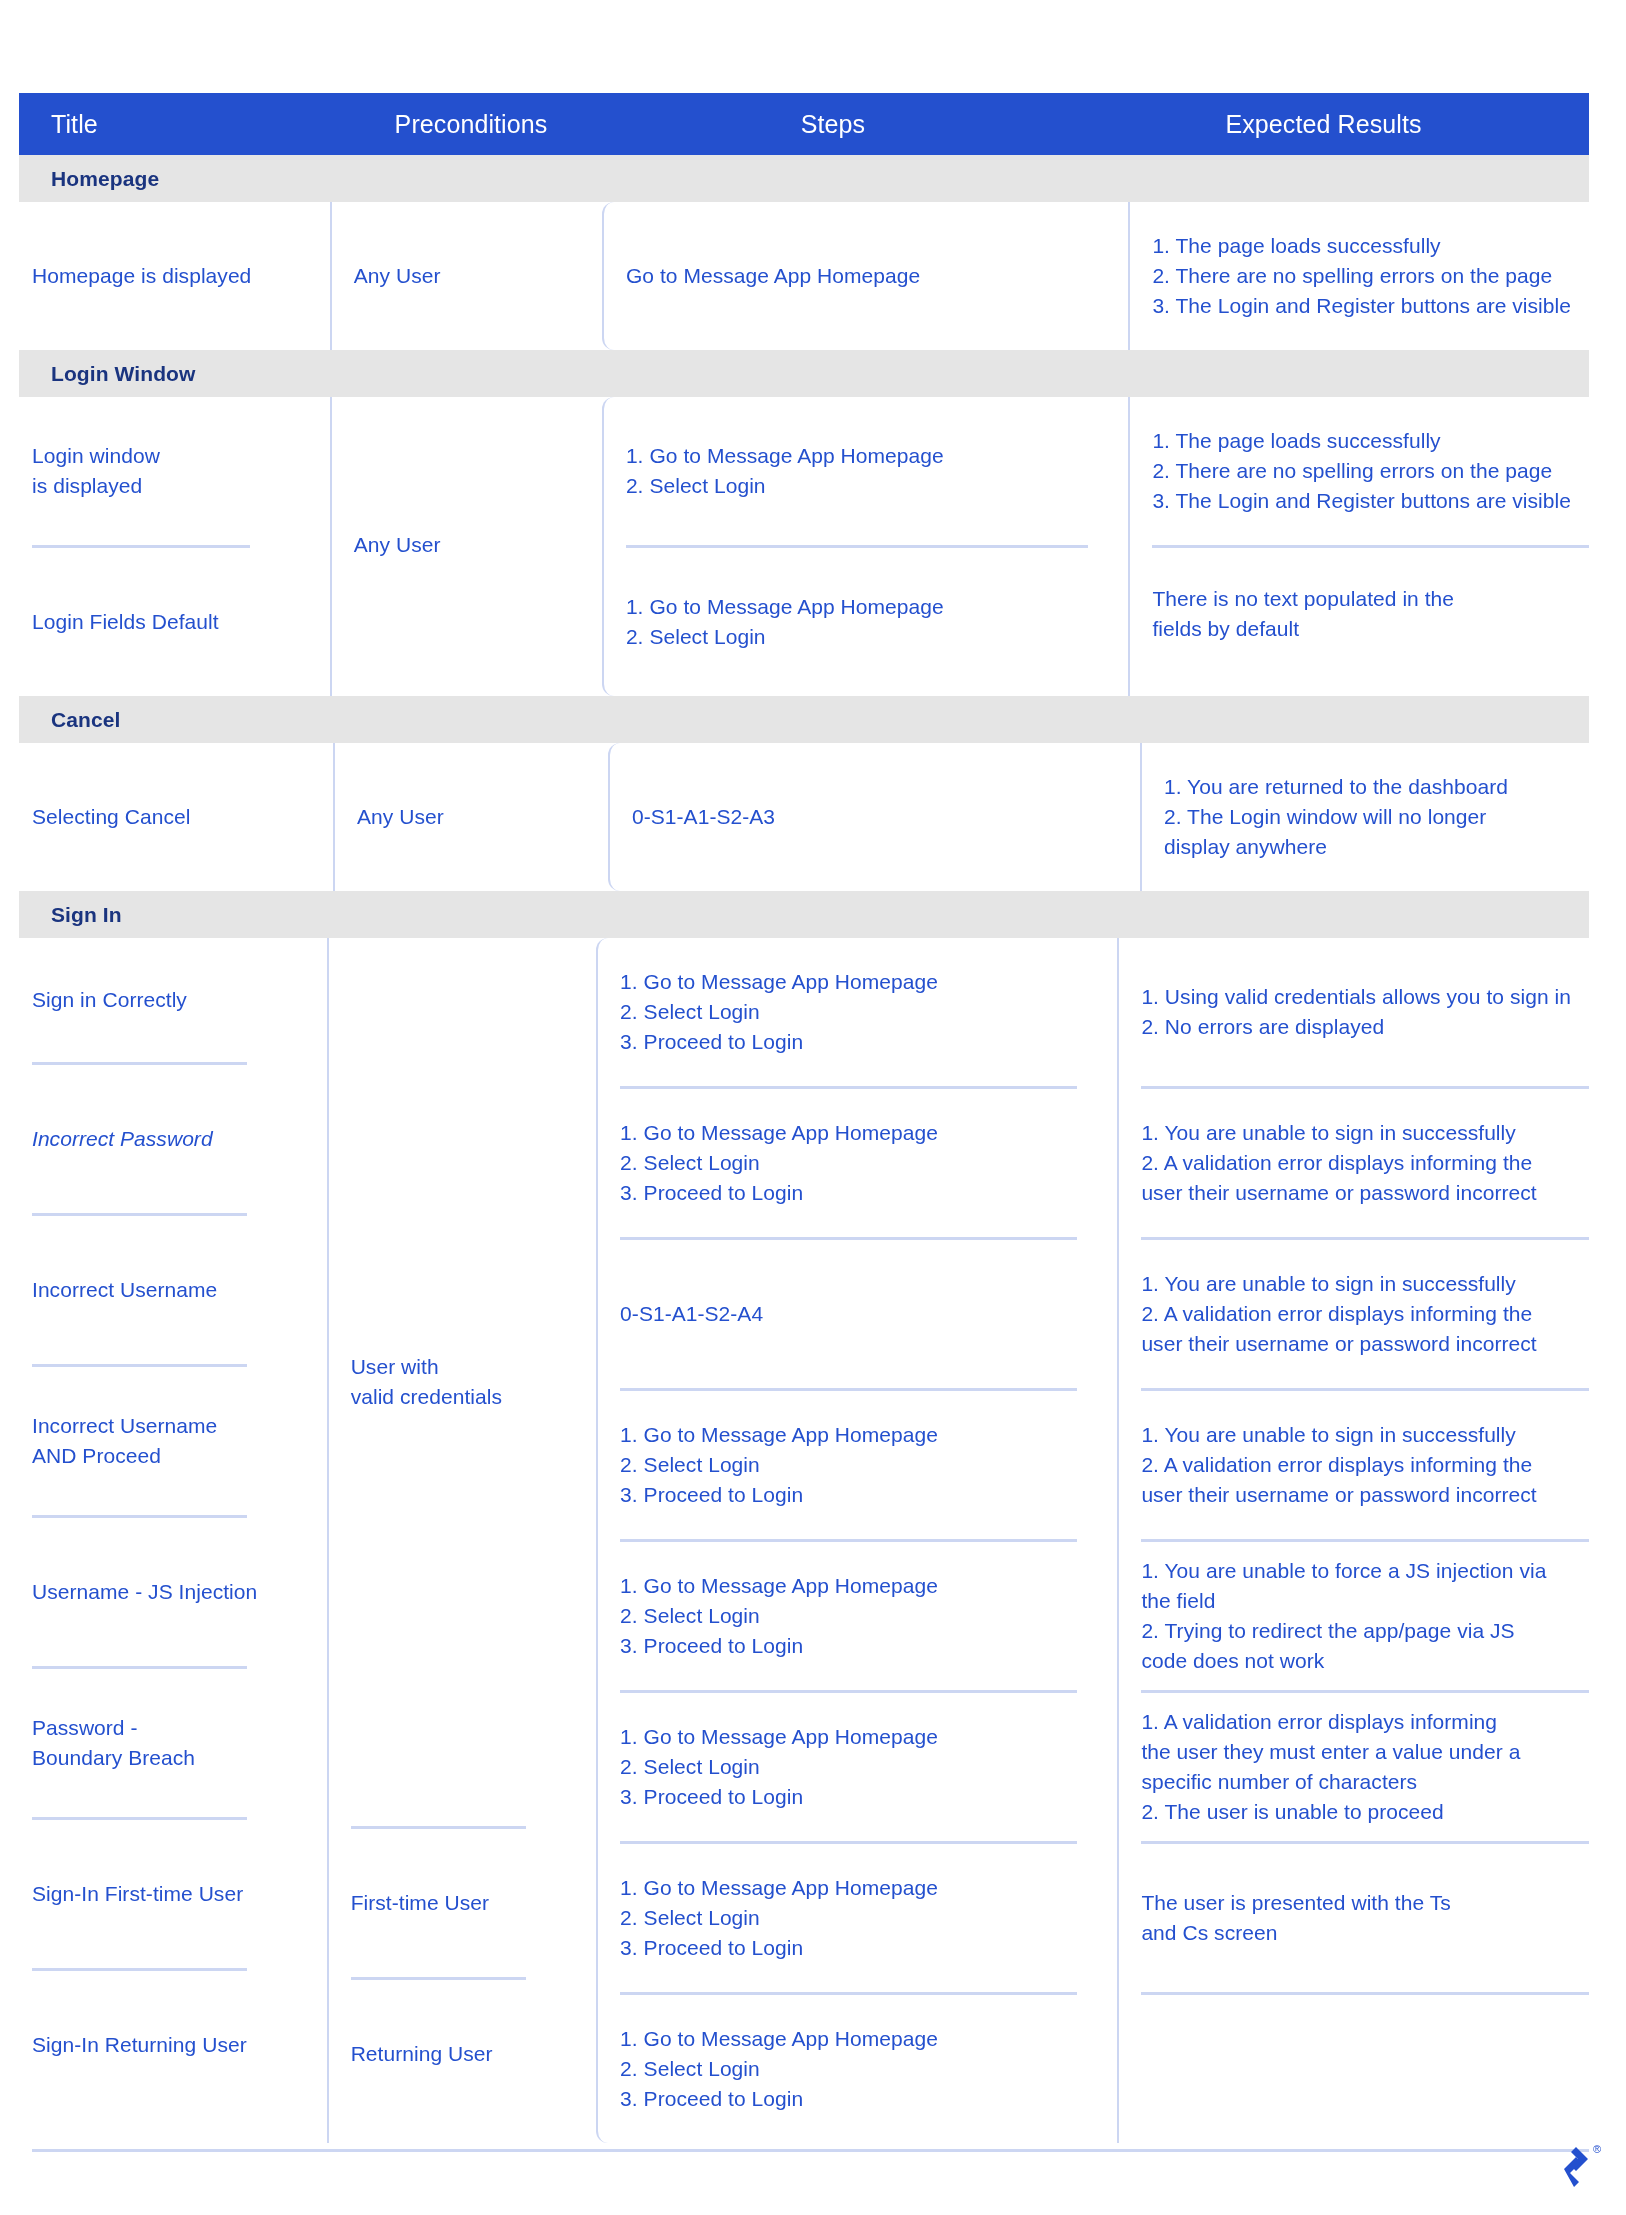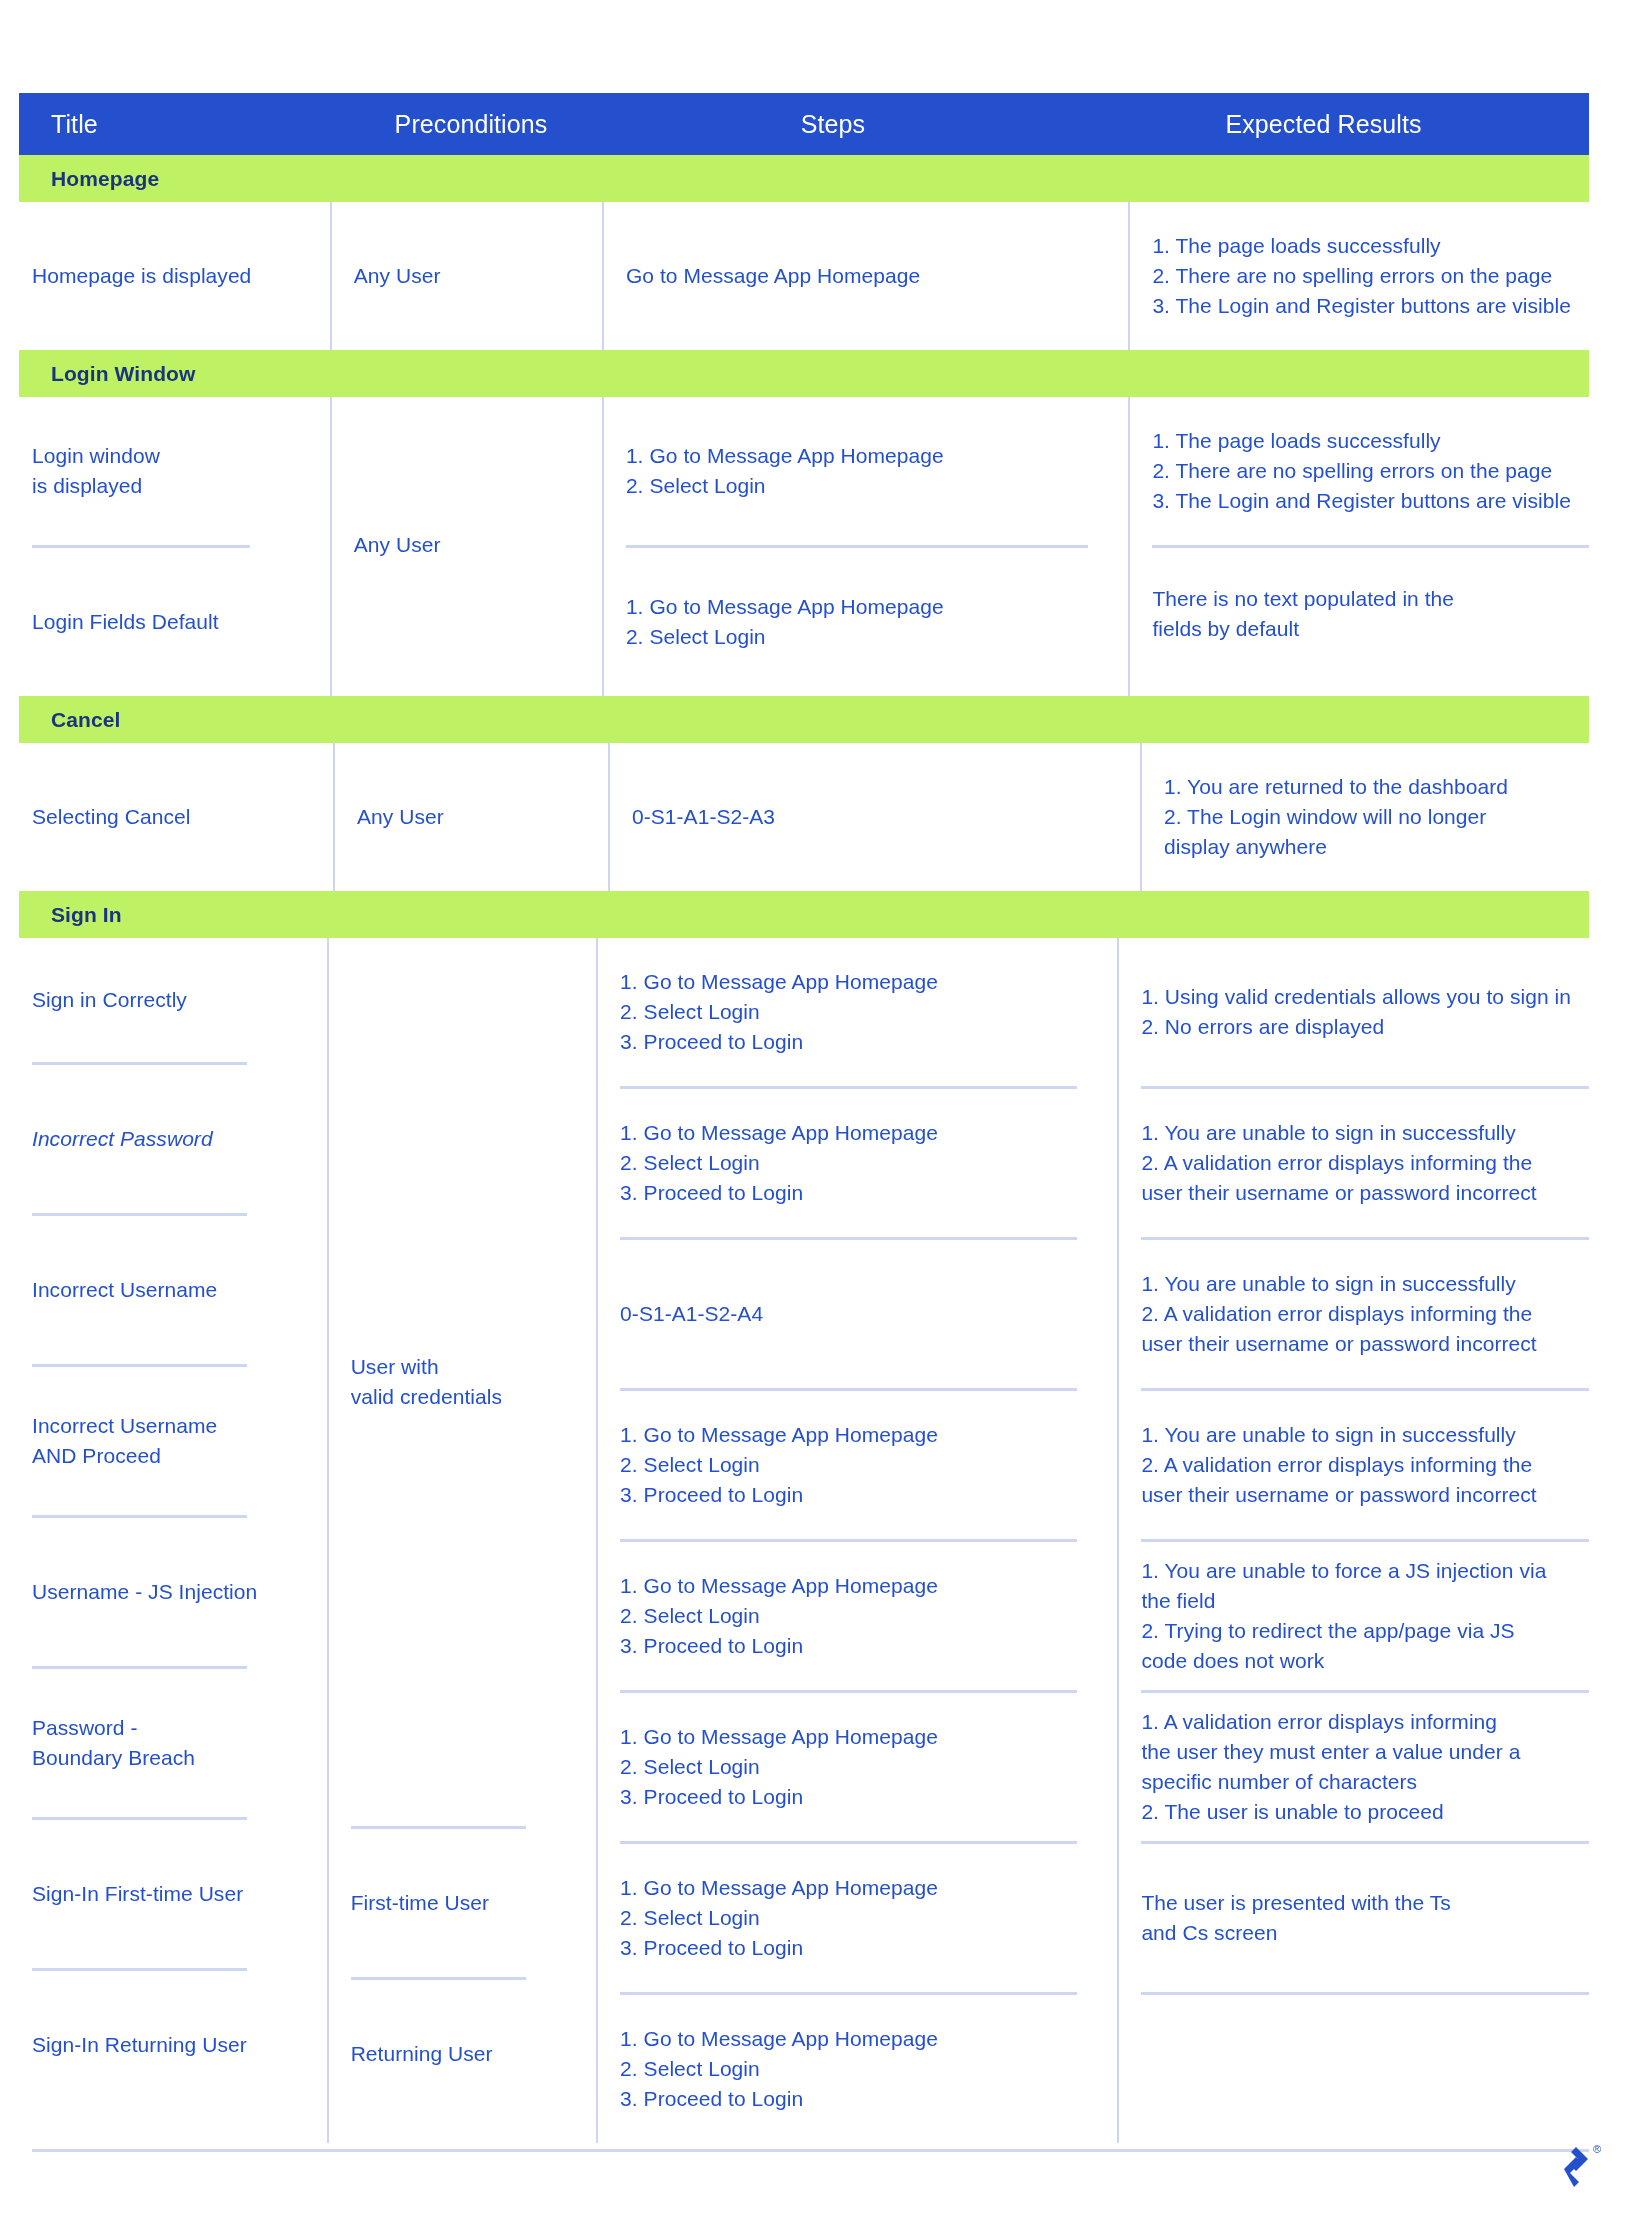--- a/index.html
+++ b/index.html
@@ -45,21 +45,21 @@
     letter-spacing: .1px;
     white-space: nowrap;
   }
   .th-title     { width: 315px; padding-left: 32px; box-sizing: border-box; text-align: left; }
   .th-pre       { width: 274px; text-align: center; }
   .th-steps     { width: 450px; text-align: center; }
   .th-exp       { flex: 1;      text-align: center; }
 
   
   .section-band {
-    background: #bef264;
+    background: #e5e5e5;
     height: 47px;
     display: flex;
     align-items: center;
     padding-left: 32px;
     box-sizing: border-box;
   }
   .section-band .sec-label {
     font-size: 21px;
     font-weight: 700;
     color: #1a347f;
@@ -73,21 +73,21 @@
     background: #ffffff;
   }
 
   
   .col {
     position: relative;
     box-sizing: border-box;
   }
   .col-title { width: 314px; }
   .col-pre   { width: 275px; border-left: 2px solid #ccd6f2; }
-  .col-steps { width: 532px; border-left: 2px solid #ccd6f2; }
+  .col-steps { width: 532px; border-left: 2px solid #ccd6f2; border-radius: 12px; }
   .col-exp   { flex: 1;      border-left: 2px solid #ccd6f2; }
 
   
   .cell {
     display: flex;
     align-items: center;
     box-sizing: border-box;
     padding-left: 15px;
     padding-right: 18px;
     position: relative;

